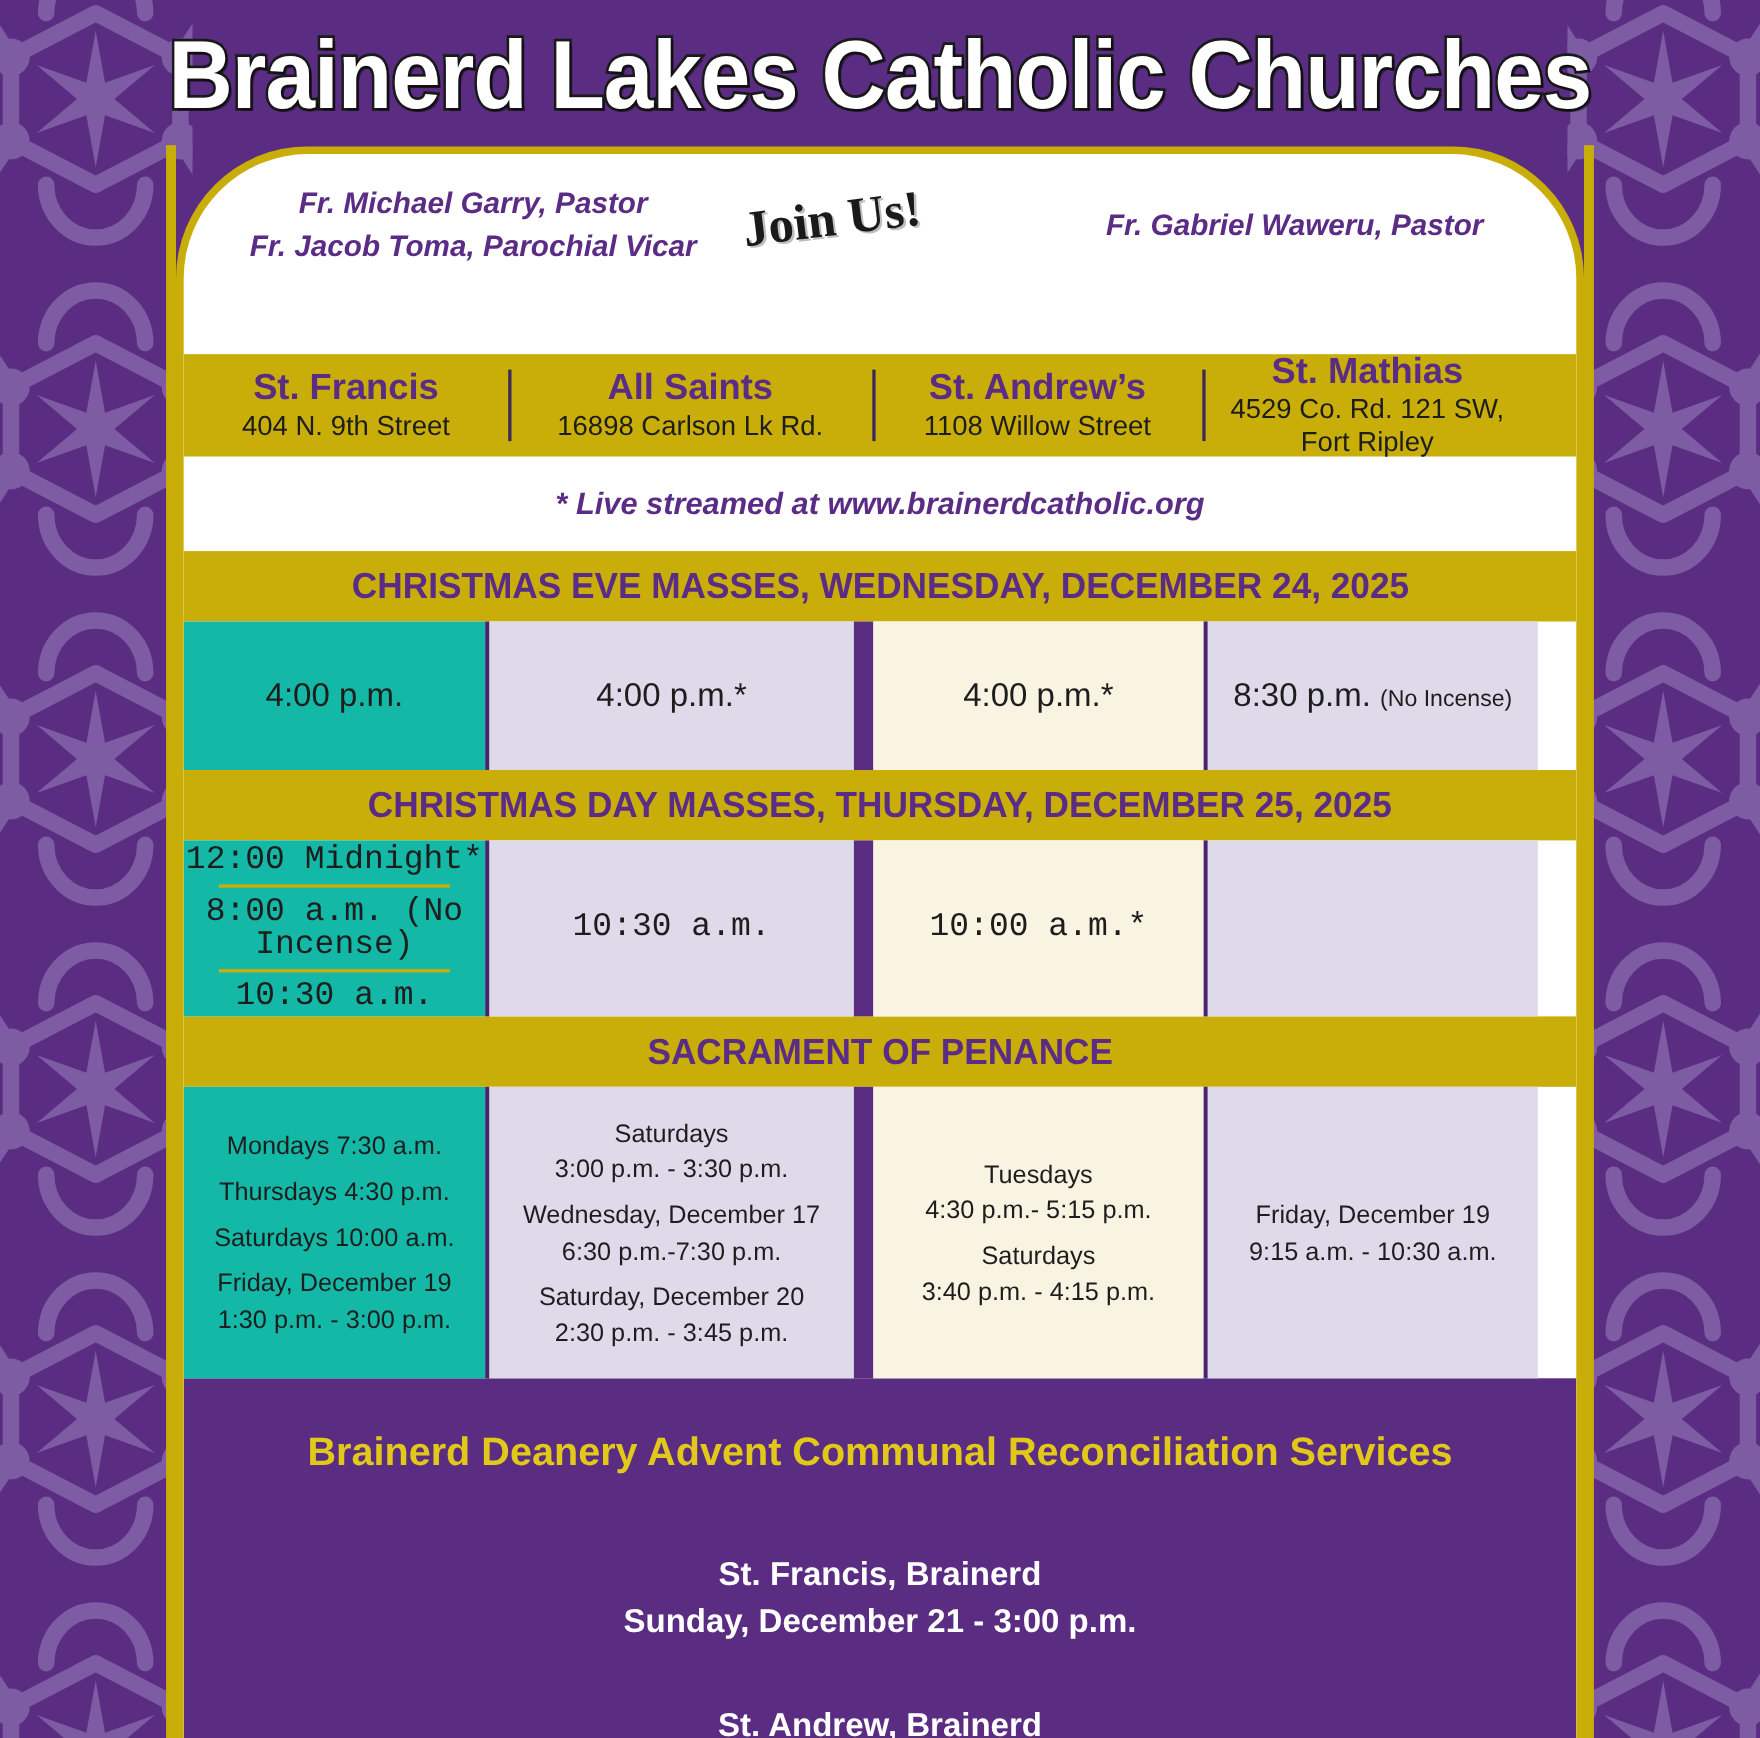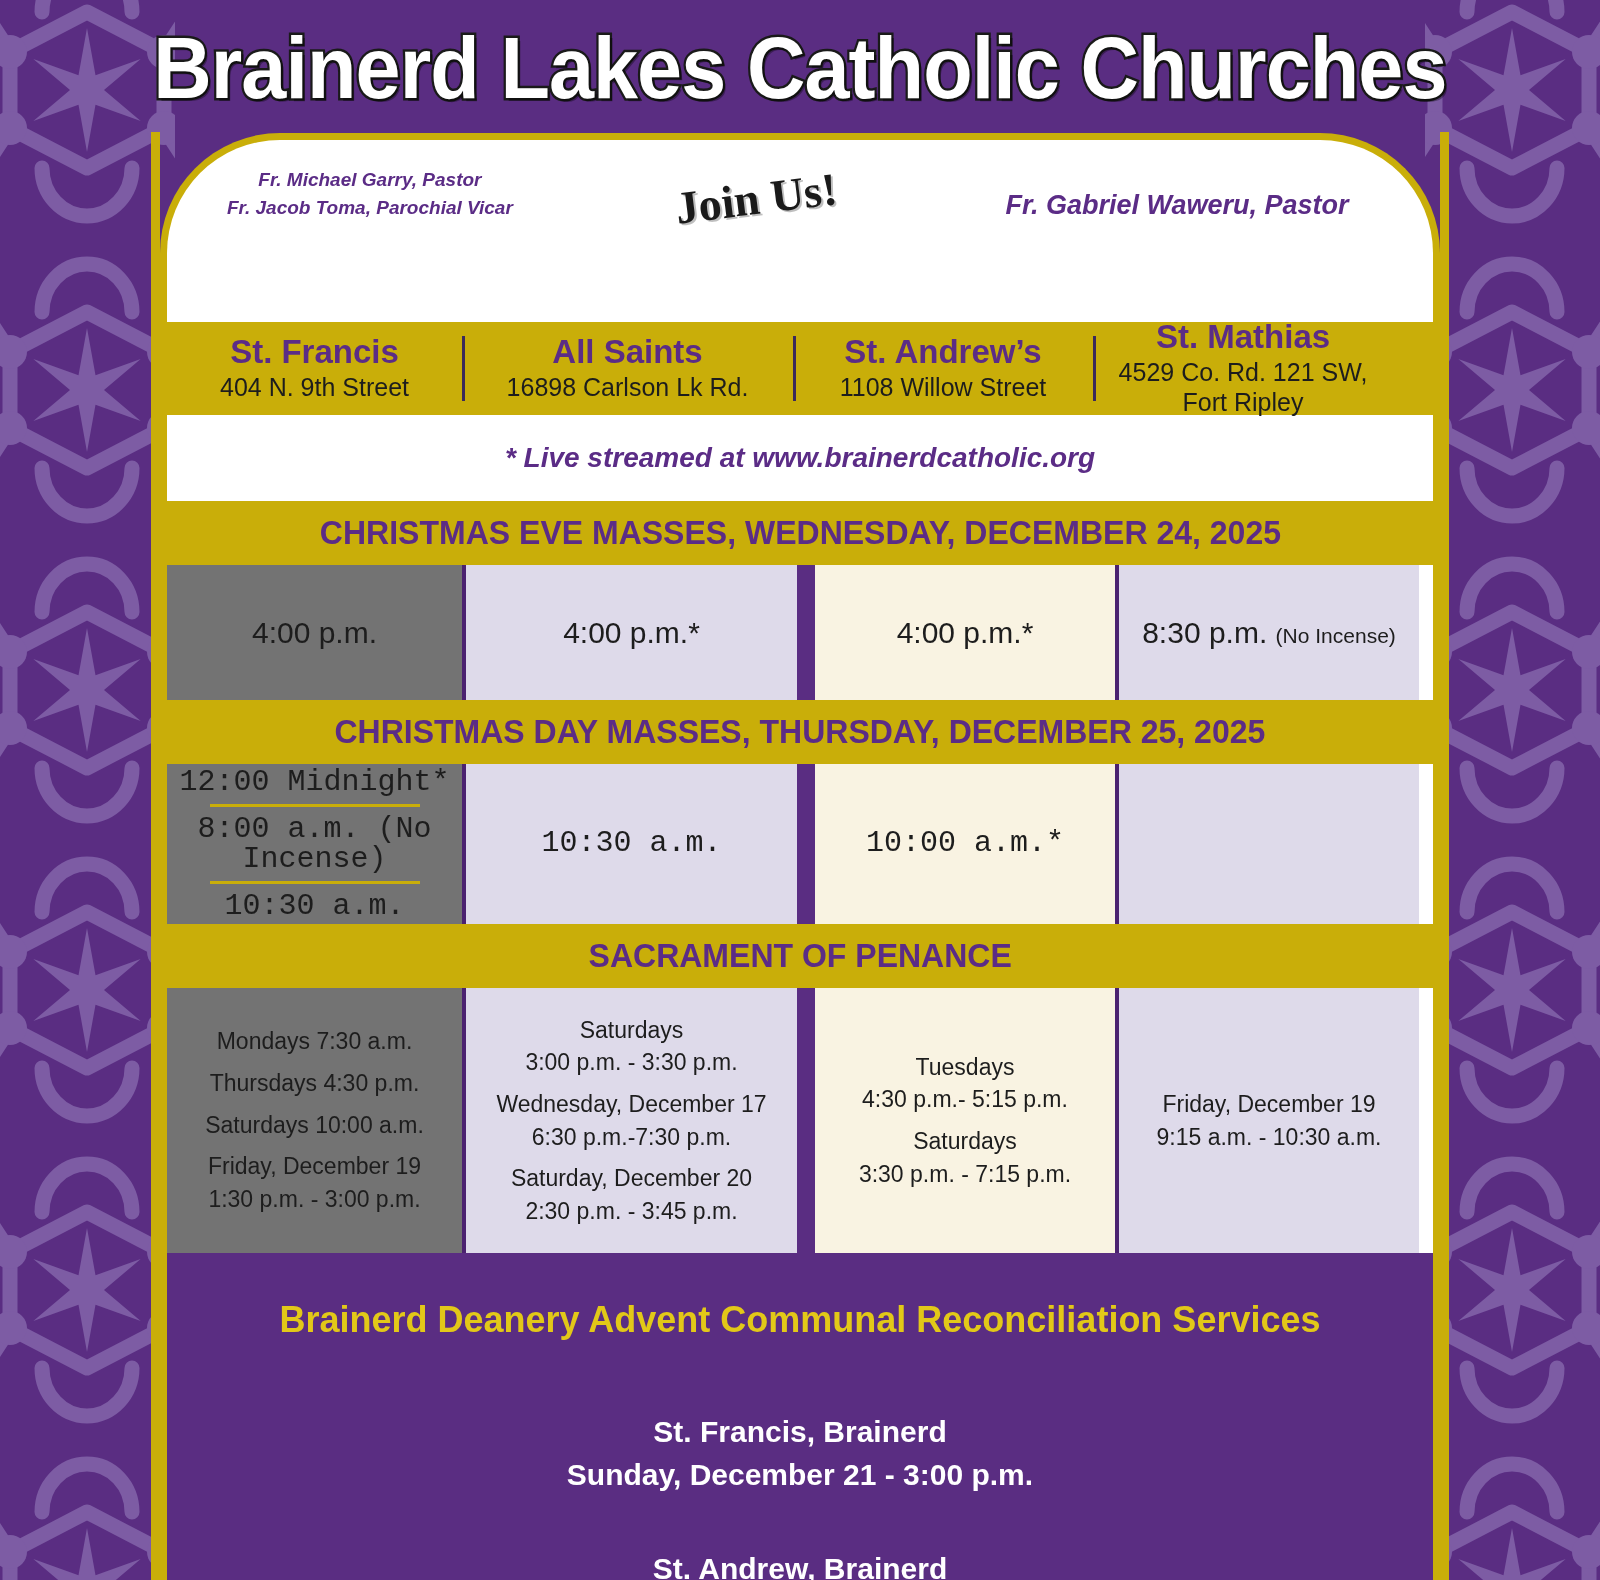--- a/index.html
+++ b/index.html
@@ -96,21 +96,21 @@
     position: relative;
     height: 138px;
     padding: 0 14px;
   }
   .pastor-left {
     position: absolute;
     left: 60px;
     top: 26px;
     text-align: center;
     color: #5B2C86;
-    font-size: 19px;
+    font-size: 27px;
     font-style: italic;
     font-weight: bold;
     line-height: 1.45;
   }
   .join-us {
     position: absolute;
     left: 508px;
     top: 32px;
     font-family: "Liberation Serif", serif;
     font-size: 46px;
@@ -212,21 +212,21 @@
     align-items: stretch;
   }
   .col {
     position: relative;
     display: flex;
     flex-direction: column;
     align-items: center;
     justify-content: center;
     text-align: center;
   }
-  .col.c0 { width: 295px; background: #737373; }
+  .col.c0 { width: 274px; background: #14b8a6; }
   .col.c1 { width: 331px; background: #DEDAEA; }
   .col.c2 { width: 300px; background: #F9F3E2; }
   .col.c3 { width: 300px; background: #DEDAEA; }
 
   .sep-thin {
     width: 4px;
     background: #4B2270;
     flex: 0 0 4px;
   }
   .sep-thick {
@@ -637,21 +637,21 @@
       </div>
       <div class="sep-thick"></div>
       <div class="col c2">
         <div class="pen-block">
           <div class="pen-group">
             <div>Tuesdays</div>
             <div>4:30 p.m.- 5:15 p.m.</div>
           </div>
           <div class="pen-group">
             <div>Saturdays</div>
-            <div>3:30 p.m. - 7:15 p.m.</div>
+            <div>3:40 p.m. - 4:15 p.m.</div>
           </div>
         </div>
       </div>
       <div class="sep-thin"></div>
       <div class="col c3">
         <div class="pen-block">
           <div class="pen-group">
             <div>Friday, December 19</div>
             <div>9:15 a.m. - 10:30 a.m.</div>
           </div>

